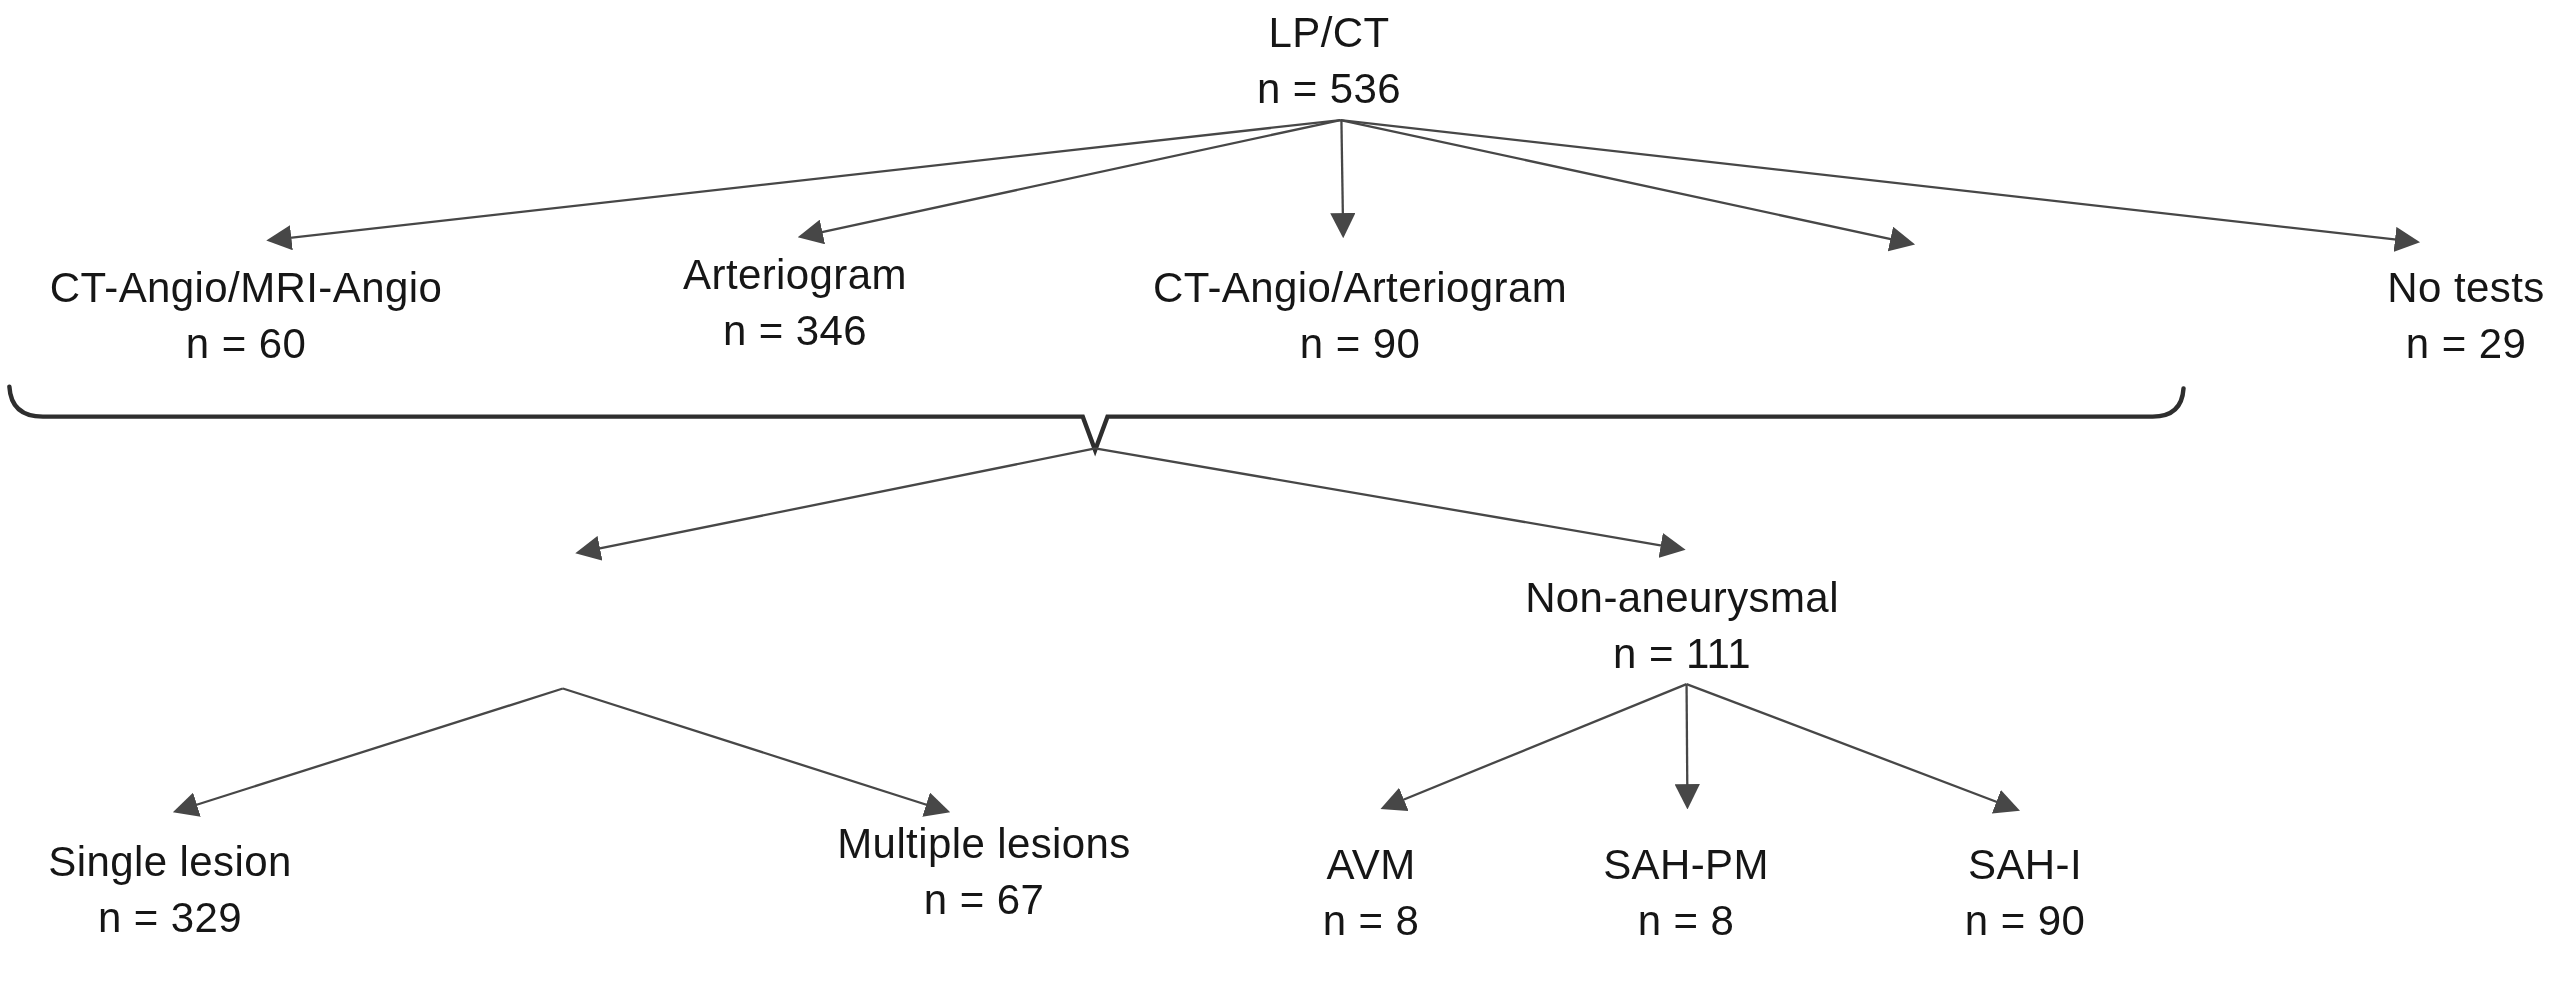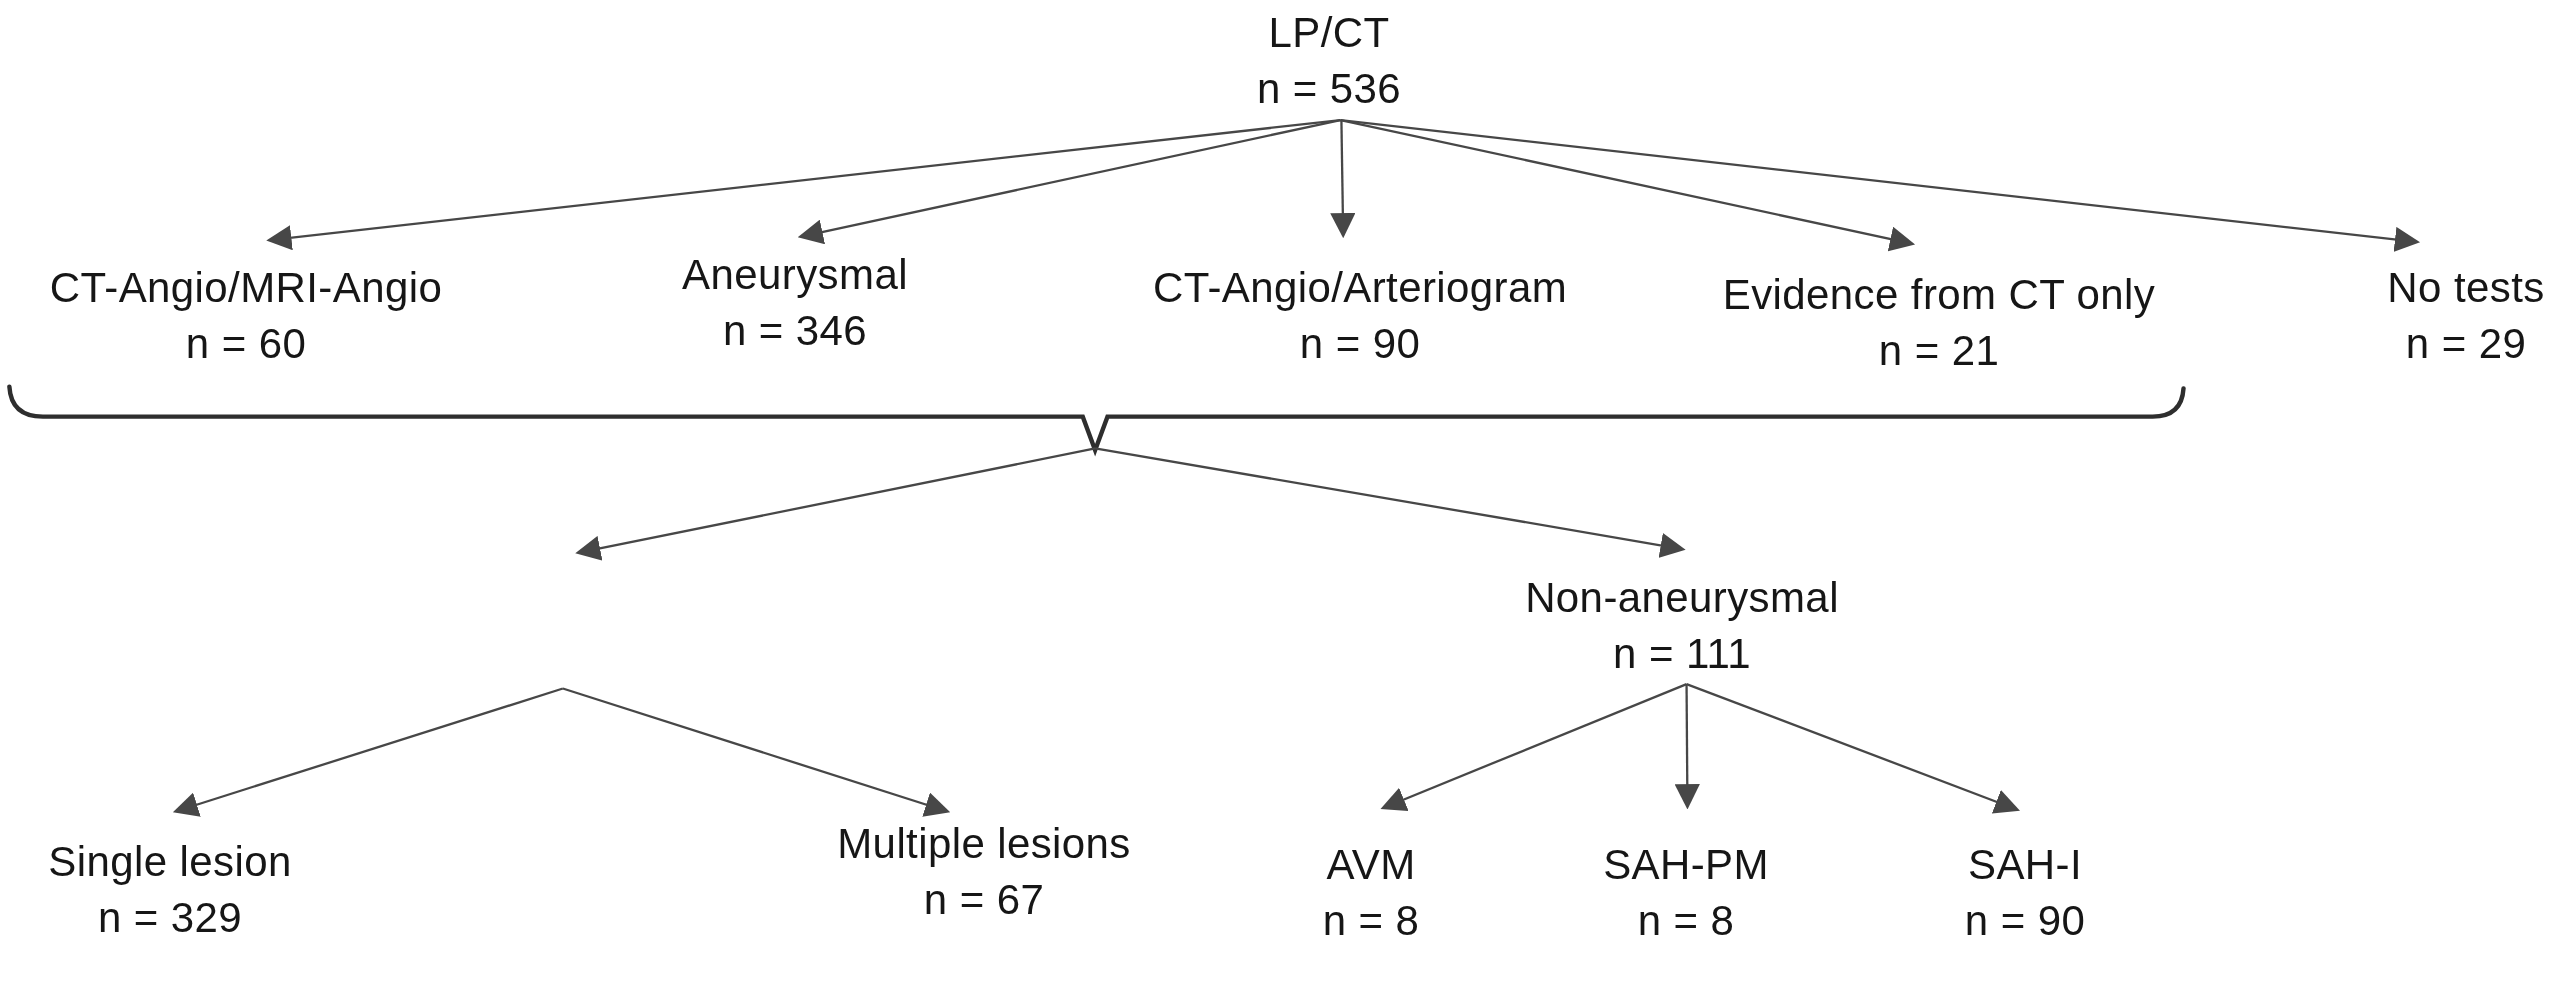--- a/index.html
+++ b/index.html
@@ -80,30 +80,26 @@
   <div class="node" style="left:1329px;top:5.3px;">
     <span class="label">LP/CT</span>
     <span class="count">n = 536</span>
   </div>
 
   <div class="node" style="left:246px;top:260px;">
     <span class="label">CT-Angio/MRI-Angio</span>
     <span class="count">n = 60</span>
   </div>
   <div class="node" style="left:795px;top:247px;">
-    <span class="label">Aneurysmal</span>
+    <span class="label">Arteriogram</span>
     <span class="count">n = 346</span>
   </div>
   <div class="node" style="left:1360px;top:260px;">
     <span class="label">CT-Angio/Arteriogram</span>
     <span class="count">n = 90</span>
-  </div>
-  <div class="node" style="left:1939px;top:267px;">
-    <span class="label">Evidence from CT only</span>
-    <span class="count">n = 21</span>
   </div>
   <div class="node" style="left:2466px;top:260px;">
     <span class="label">No tests</span>
     <span class="count">n = 29</span>
   </div>
 
   <div class="node" style="left:1682px;top:570px;">
     <span class="label">Non-aneurysmal</span>
     <span class="count">n = 111</span>
   </div>

